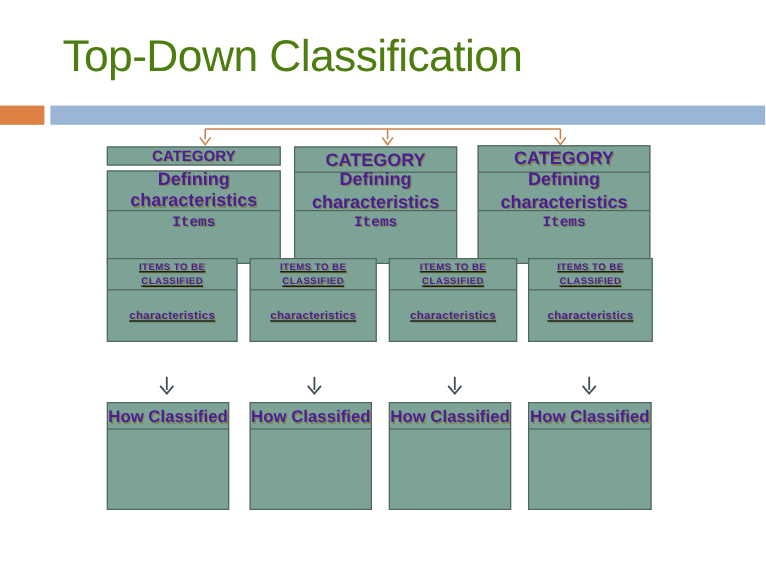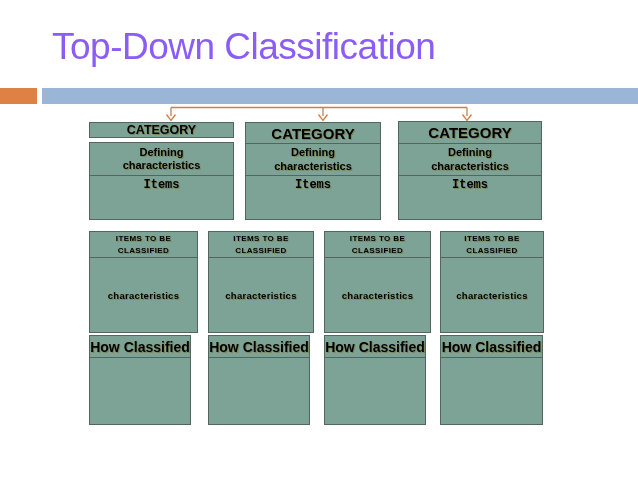--- a/index.html
+++ b/index.html
@@ -2,46 +2,46 @@
 <html><head>
 <meta charset="utf-8">
 <style>
   html,body{margin:0;padding:0;background:#fff;}
   .slide{
     position:relative;width:638px;height:479px;background:#ffffff;overflow:hidden;
     font-family:"Liberation Sans", sans-serif;
   }
   .title{
     position:absolute;left:52px;top:26px;width:560px;
-    font-size:37px;font-weight:400;color:#8b5cf6;letter-spacing:-0.5px;
+    font-size:37px;font-weight:400;color:#4d7c0f;letter-spacing:-0.5px;
     white-space:nowrap;
   }
   .accent{position:absolute;top:88px;height:16px;}
   .accent.orange{left:0;width:37px;background:#DD8144;}
   .accent.blue{left:42px;width:596px;background:#9AB5D5;}
   .overlay{position:absolute;left:0;top:0;pointer-events:none;}
   .gbox{
     position:absolute;box-sizing:border-box;background:#7DA396;border:1px solid #52655E;
     display:flex;flex-direction:column;
   }
   .y{
-    color:#000000;font-weight:bold;text-align:center;
+    color:#4c1d95;font-weight:bold;text-align:center;
     text-shadow:1px 1px 0 rgba(120,100,0,0.45);
   }
   .pre{white-space:pre-line;}
   .sec{box-sizing:border-box;display:flex;align-items:center;justify-content:center;}
   .sec.divided{border-bottom:1px solid #52655E;}
   .sec.top-align{align-items:flex-start;padding-top:3px;font-family:Liberation Mono, monospace;}
   
   .t-cat1{font-size:12.5px;line-height:1;}
   .t-cat{font-size:15px;line-height:1;}
-  .t-def{font-size:11px;line-height:1.22;}
+  .t-def{font-size:15px;line-height:1.22;}
   .t-items{font-size:12px;line-height:1;}
   
-  .mid{top:231px;height:102px;}
+  .mid{top:215px;height:70px;text-decoration:underline;}
   .mid-head{height:26px;border-bottom:1px solid #52655E;}
   .mid-body{flex:1;}
   .t-itc{font-size:8px;line-height:1.4;letter-spacing:0.4px;}
   .t-char{font-size:9.5px;letter-spacing:0.3px;}
   
   .how{top:335px;height:90px;}
   .how-head{height:22px;border-bottom:1px solid #52655E;}
   .t-how{font-size:14px;}
   .cat-head{justify-content:center;}
 </style>

